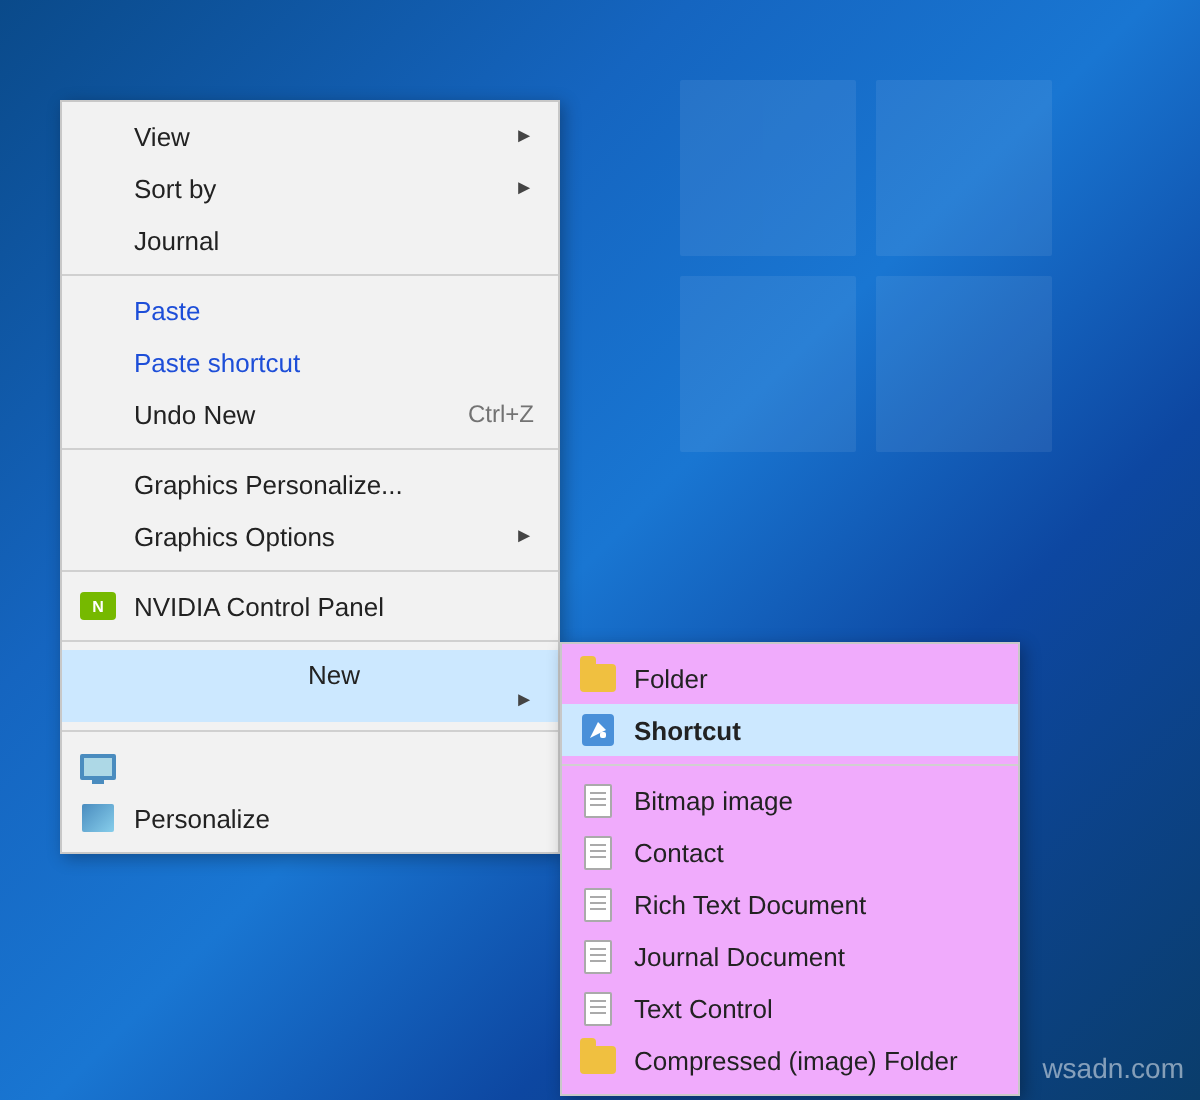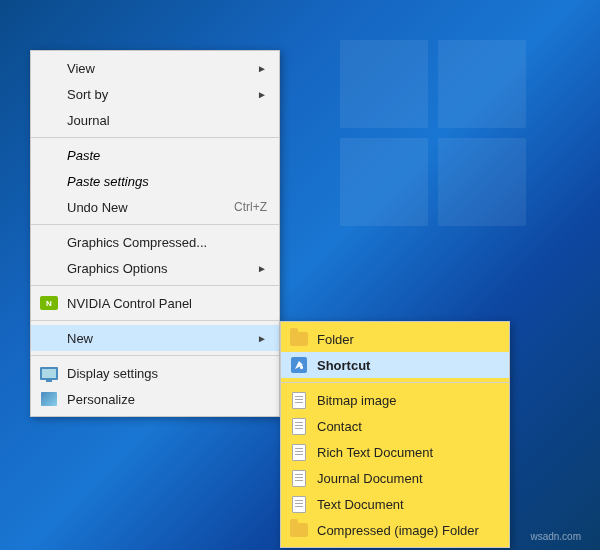--- a/index.html
+++ b/index.html
@@ -56,26 +56,26 @@
       padding: 5px 12px 5px 36px;
       cursor: default;
       position: relative;
       color: #222;
       min-height: 26px;
       white-space: nowrap;
     }
 
     .menu-item:hover, .menu-item.hovered {
       background: #cce8ff;
+      flex-direction: column;
     }
 
     .menu-item.disabled {
-      color: #000000;
+      color: #1d4ed8;
       cursor: default;
-      font-style: italic;
     }
 
     .menu-item .shortcut {
       margin-left: auto;
       color: #737373;
       font-size: 12px;
     }
 
     .menu-item .arrow {
       margin-left: auto;
@@ -98,21 +98,21 @@
       align-items: center;
       justify-content: center;
     }
 
     
     .submenu {
       position: absolute;
       top: -4px;
       left: 249px;
       width: 230px;
-      background: #fde047;
+      background: #f0abfc;
       border: 1px solid #c8c8c8;
       box-shadow: 2px 2px 8px rgba(0,0,0,0.3);
       padding: 4px 0;
       z-index: 11;
     }
 
     .submenu-item {
       display: flex;
       align-items: center;
       padding: 5px 12px 5px 36px;
@@ -215,23 +215,23 @@
       width: 16px;
       height: 14px;
       background: linear-gradient(135deg, #4a8cbf, #87ceeb);
       border-radius: 1px;
       position: relative;
     }
 
     .watermark {
       position: absolute;
       bottom: 8px;
-      right: 19px;
+      right: 8px;
       color: rgba(255,255,255,0.5);
-      font-size: 10px;
+      font-size: 14px;
     }
   </style>
 </head>
 <body>
 
 <div class="desktop">
 
   <div class="win-logo">
     <div class="win-pane" style="top:0;left:0;width:88px;height:88px;"></div>
     <div class="win-pane" style="top:0;left:98px;width:88px;height:88px;"></div>
@@ -255,32 +255,32 @@
       <span>Journal</span>
     </div>
 
     <div class="menu-separator"></div>
 
     <div class="menu-item disabled">
       <span>Paste</span>
     </div>
 
     <div class="menu-item disabled">
-      <span>Paste settings</span>
+      <span>Paste shortcut</span>
     </div>
 
     <div class="menu-item">
       <span>Undo New</span>
       <span class="shortcut">Ctrl+Z</span>
     </div>
 
     <div class="menu-separator"></div>
 
     <div class="menu-item">
-      <span>Graphics Compressed...</span>
+      <span>Graphics Personalize...</span>
     </div>
 
     <div class="menu-item">
       <span>Graphics Options</span>
       <span class="arrow">►</span>
     </div>
 
     <div class="menu-separator"></div>
 
     <div class="menu-item">
@@ -344,40 +344,39 @@
           <span class="item-icon">
             <div class="icon-doc"></div>
           </span>
           <span>Journal Document</span>
         </div>
 
         <div class="submenu-item">
           <span class="item-icon">
             <div class="icon-doc"></div>
           </span>
-          <span>Text Document</span>
+          <span>Text Control</span>
         </div>
 
         <div class="submenu-item">
           <span class="item-icon">
             <div class="icon-folder"></div>
           </span>
           <span>Compressed (image) Folder</span>
         </div>
 
       </div>
     </div>
 
     <div class="menu-separator"></div>
 
     <div class="menu-item">
       <span class="item-icon">
         <div class="icon-display"></div>
       </span>
-      <span>Display settings</span>
     </div>
 
     <div class="menu-item">
       <span class="item-icon">
         <div class="icon-personalize"></div>
       </span>
       <span>Personalize</span>
     </div>
 
   </div>

